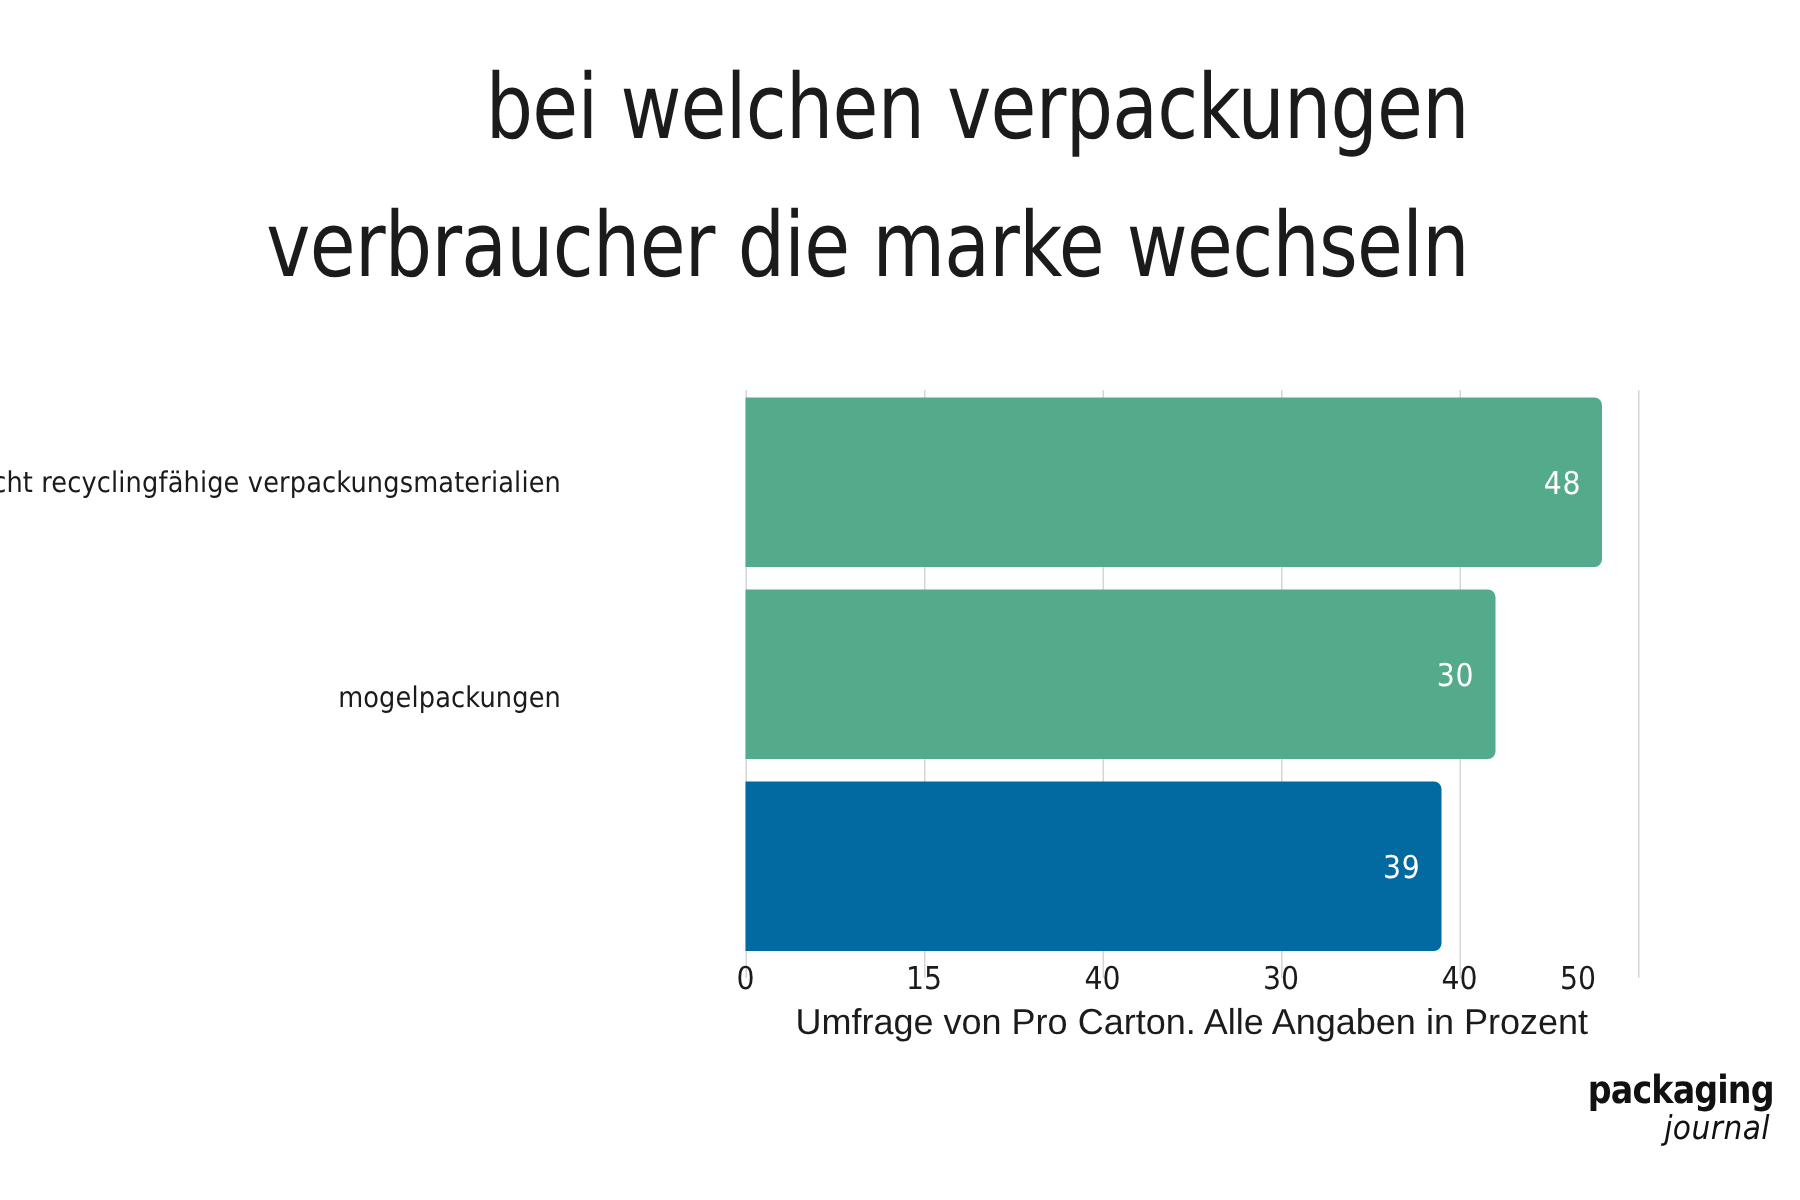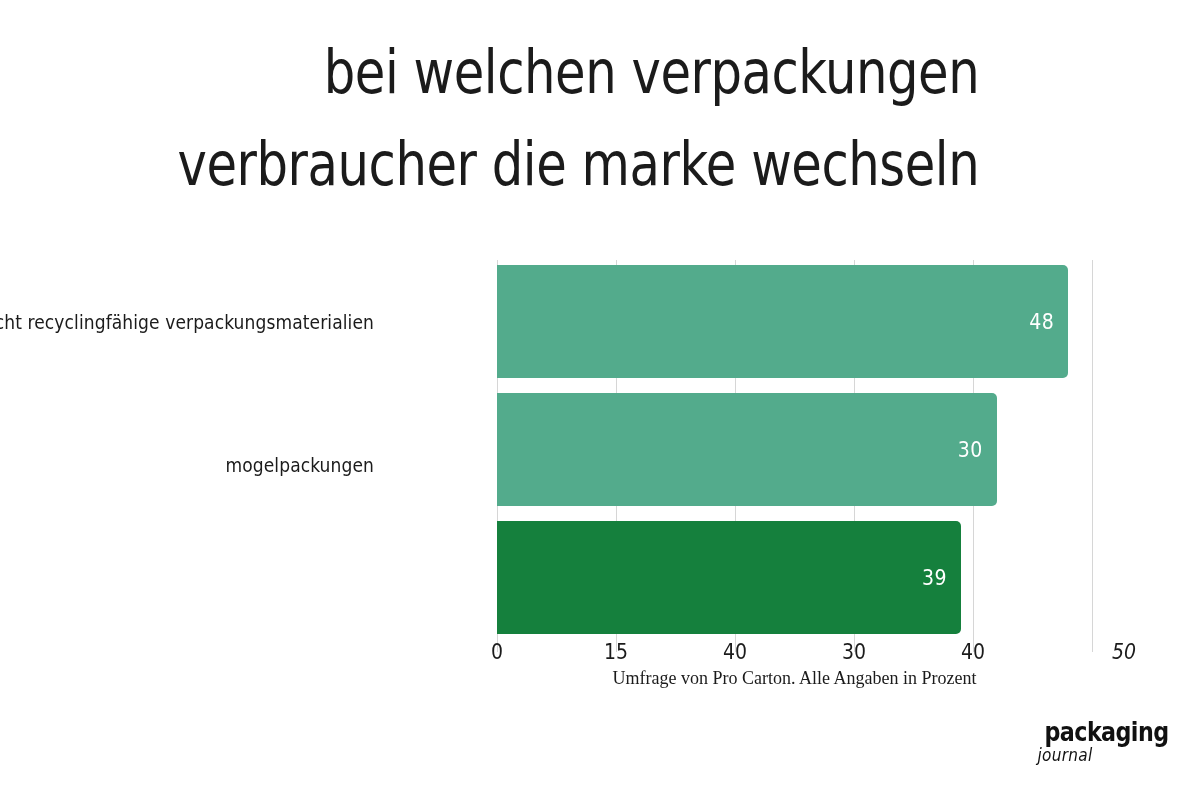--- a/index.html
+++ b/index.html
@@ -102,50 +102,50 @@
     color:#1b1b1b;
     font-family:"DejaVu Sans Condensed","Liberation Sans Narrow","Liberation Sans", sans-serif;
   }
 
   .axis-caption {
     position:absolute;
     left:497px;
     width:595px;
     top:428px;
     text-align:center;
-    font-size:18px;
-    color:#1b1b1b;
-    font-family:Liberation Serif, serif;
+    font-size:24px;
+    color:#1b1b1b;
+    font-family:Liberation Sans, sans-serif;
   }
 
   
   .logo {
     position:absolute;
-    right:32px;
+    right:18px;
     bottom:36px;
-    text-align:left;
+    text-align:right;
     line-height:1;
   }
   .logo-main {
     display:block;
     font-family:"DejaVu Sans Condensed","Liberation Sans Narrow","Liberation Sans", sans-serif;
     font-weight:700;
     font-size:26px;
     letter-spacing:-0.6px;
     color:#111111;
     transform:scaleX(0.95);
     transform-origin:right center;
   }
   .logo-sub {
     display:block;
     margin-top:2px;
     font-family:"DejaVu Sans Condensed","Liberation Sans Narrow","Liberation Sans", sans-serif;
     font-style:italic;
     font-weight:300;
-    font-size:17px;
+    font-size:22px;
     letter-spacing:0.3px;
     color:#111111;
     padding-right:2px;
   }
 </style>
 </head>
 <body>
 
 <div id="page">
 
@@ -170,33 +170,33 @@
           </div>
           <span class="cat-label-text" style="top: 56.5px;">nicht recyclingfähige verpackungsmaterialien</span>
         </div>
         <div class="bar-row" style="top: 133px; width: 595px;">
           <div class="bar" style="width: 499.8px; background: rgb(83, 171, 140);">
             <span class="bar-value" style="color: rgb(255, 255, 255);">30</span>
           </div>
           <span class="cat-label-text" style="top: 72px;">mogelpackungen</span>
         </div>
         <div class="bar-row" style="top: 261px; width: 595px;">
-          <div class="bar" style="width: 464.1px; background: #15803d;">
+          <div class="bar" style="width: 464.1px; background: #0369a1;">
             <span class="bar-value" style="color: rgb(255, 255, 255);">39</span>
           </div>
         </div>
       </div>
 
     <div id="ticks">
         <span class="tick-label" style="left: 497px;">0</span>
         <span class="tick-label" style="left: 616px;">15</span>
         <span class="tick-label" style="left: 735px;">40</span>
         <span class="tick-label" style="left: 854px;">30</span>
         <span class="tick-label" style="left: 973px;">40</span>
-        <span class="tick-label" style="left: 1124px; font-style: italic;">50</span>
+        <span class="tick-label" style="left: 1052px;">50</span>
       </div>
 
     <div class="axis-caption">Umfrage von Pro Carton. Alle Angaben in Prozent</div>
   </div>
 
   <div class="logo">
     <span class="logo-main">packaging</span>
     <span class="logo-sub">journal</span>
   </div>
 

